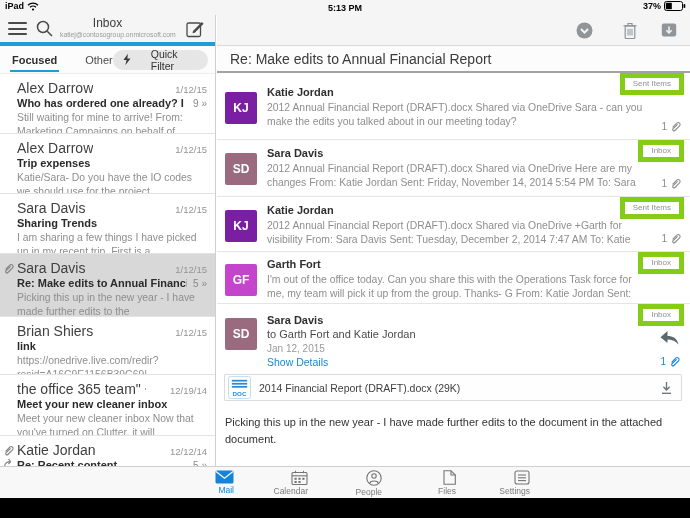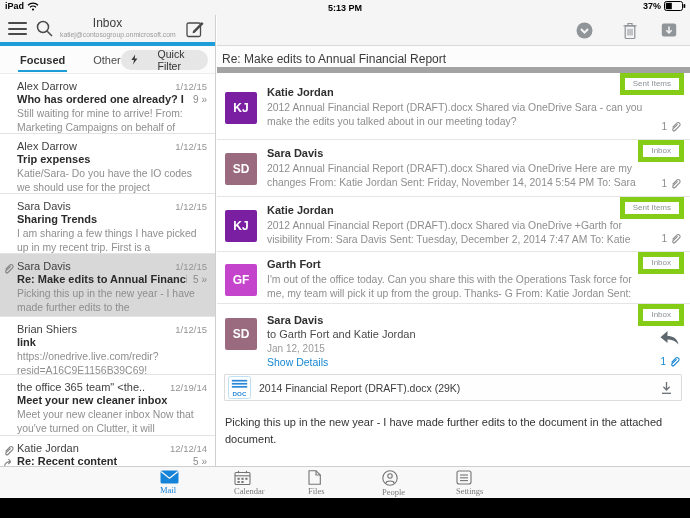--- a/index.html
+++ b/index.html
@@ -21,44 +21,44 @@
   .lp-header { position:relative; height:27px; background:#f5f5f5; }
   .ico-btn { position:absolute; cursor:pointer; }
   .hamburger { left:8px; top:7px; width:19px; }
   .hamburger span { display:block; height:2px; border-radius:1px; background:#4a4a4a; margin-bottom:3.5px; }
   .lp-title-box { position:absolute; left:60px; right:60px; top:1px; text-align:center; }
   .lp-title { font-size:12px; color:#3c3c3c; }
   .lp-account { font-size:6.8px; color:#9b9b9b; margin-top:1px; }
   .lp-accent { height:4px; background:#1e9ed9; }
   .lp-tabs { position:relative; height:28px; background:#fcfcfc; display:flex; align-items:center;
     border-bottom:1px solid #ededed; }
-  .tab-focused { margin-left:18px; font-size:11px; font-weight:700; color:#2f2f2f;
+  .tab-focused { margin-left:10px; font-size:11px; font-weight:700; color:#2f2f2f;
     padding:6px 2px 4px 2px; border-bottom:2.5px solid #1e9ed9; cursor:pointer; }
   .tab-other { margin-left:26px; font-size:11px; color:#4a4a4a; cursor:pointer; }
   .quick-filter { margin-left:auto; margin-right:7px; height:20px; background:#e6e6e6;
     border-radius:11px; display:flex; align-items:center; gap:20px; padding:0 10px;
     font-size:10.5px; color:#333; cursor:pointer; }
   
   .msg { position:relative; padding:6px 8px 0 17px; border-top:1px solid #e3e3e3; overflow:hidden; background:#fff; }
   .msg:first-child { border-top:none; }
   .msg.sel { background:#d8d8d8; }
   .m-line1, .m-line2 { display:flex; justify-content:space-between; align-items:baseline; }
-  .m-sender { font-size:11px; color:#3f3f3f; white-space:nowrap; overflow:hidden; }
+  .m-sender { font-size:14px; color:#3f3f3f; white-space:nowrap; overflow:hidden; }
   .m-date { font-size:9.5px; color:#949494; margin-left:24px; flex:none; }
   .m-subj { font-size:11px; font-weight:700; color:#2b2b2b; white-space:nowrap; overflow:hidden; margin-top:1px; }
   .m-count { font-size:10px; color:#8a8a8a; margin-left:6px; flex:none; }
   .m-prev { font-size:10.4px; color:#8e8e8e; line-height:13.5px; margin-top:2px;
     overflow:hidden; overflow-wrap:anywhere; max-height:27px; }
   .edge-ico { position:absolute; left:3px; }
   
   .rightpane { position:absolute; top:15px; left:217px; right:0; bottom:32px; background:#fff; overflow:hidden; }
   .rp-toolbar { position:relative; height:31px; background:#f5f5f5; border-bottom:1px solid #dadada; }
   .rp-tool { position:absolute; top:7px; cursor:pointer; }
-  .rp-subject { height:27px; line-height:27px; background:#fcfcfc; border-bottom:6px solid #a3a3a3;
-    padding-left:5px; font-size:12px; color:#3b3b3b; white-space:nowrap; overflow:hidden; }
+  .rp-subject { height:27px; line-height:27px; background:#fcfcfc; border-bottom:2px solid #a3a3a3;
+    padding-left:13px; font-size:14px; color:#3b3b3b; white-space:nowrap; overflow:hidden; }
   .rp-row { position:relative; border-top:1px solid #e5e5e5; background:#fff; overflow:hidden; }
   .rp-row.first { border-top:none; }
   .folder-badge { position:absolute; top:0; right:6px; background:#fff; border:5px solid #84cc16;
     font-size:8px; color:#8b9196; padding:1px 8px 2px 8px; }
   .avatar { position:absolute; left:8px; width:32px; height:32px; border-radius:2px;
     color:#fff; font-size:12px; font-weight:600; display:flex; align-items:center; justify-content:center; }
   .rp-name { position:absolute; left:50px; font-size:11px; font-weight:700; color:#2f2f2f; }
   .rp-prev { position:absolute; left:50px; width:384px; font-size:10.4px; color:#8e8e8e;
     line-height:14px; max-height:28px; overflow:hidden; }
   .rp-count { position:absolute; right:9px; bottom:7px; display:flex; align-items:center; gap:3px;
@@ -75,21 +75,21 @@
     font-size:10px; color:#1787d2; }
   .attach-box { position:absolute; left:7px; right:8px; top:70px; height:27px;
     border:1px solid #dcdcdc; background:#fefefe; border-radius:1px;
     display:flex; align-items:center; gap:8px; padding:0 8px 0 3px; cursor:pointer; }
   .attach-name { font-size:10.5px; color:#3f3f3f; flex:1; white-space:nowrap; overflow:hidden; }
   .exp-body { position:absolute; left:8px; right:20px; top:110px; font-size:11px; color:#333; line-height:17px; }
   .exp-sig { margin-top:13px; }
   
   .tabbar { position:absolute; bottom:0; left:0; right:0; height:32px; background:#f8f8f8;
     border-top:1px solid #cfcfcf; display:flex; justify-content:center; }
-  .tb-item { width:74px; display:flex; flex-direction:column; align-items:flex-start; padding-top:3px; cursor:pointer;font-family:Liberation Serif, serif; }
+  .tb-item { width:74px; display:flex; flex-direction:column; align-items:flex-end; padding-top:3px; cursor:pointer; }
   .tb-label { font-size:8.5px; color:#7b7b7b; margin-top:1px; }
   .tb-item.active .tb-label { color:#1583d7; }
 </style>
 </head>
 <body>
 
 <div class="screen">
 
   <div class="statusbar">
     <div class="sb-left">
@@ -371,33 +371,33 @@
         <line x1="12.5" y1="0.8" x2="12.5" y2="3.2" stroke="#747474" stroke-width="1.1"></line>
         <rect x="3.5" y="7.8" width="2.2" height="2" fill="#747474"></rect>
         <rect x="7.4" y="7.8" width="2.2" height="2" fill="#747474"></rect>
         <rect x="11.3" y="7.8" width="2.2" height="2" fill="#747474"></rect>
         <rect x="3.5" y="11" width="2.2" height="2" fill="#747474"></rect>
         <rect x="7.4" y="11" width="2.2" height="2" fill="#747474"></rect>
       </svg>
       <span class="tb-label">Calendar</span>
     </div>
     <div class="tb-item">
-      <svg width="13" height="15" viewBox="0 0 13 15">
-        <path d="M1 0.7 H8 L12.3 5 V14.3 H1 Z" fill="none" stroke="#747474" stroke-width="1.1"></path>
-        <path d="M8 0.7 V5 H12.3" fill="none" stroke="#747474" stroke-width="1.1"></path>
-      </svg>
-      <span class="tb-label">Files</span>
-    </div>
-    <div class="tb-item">
       <svg width="16" height="16" viewBox="0 0 16 16">
         <circle cx="8" cy="8" r="7.2" fill="none" stroke="#747474" stroke-width="1.1"></circle>
         <circle cx="8" cy="6" r="2.2" fill="none" stroke="#747474" stroke-width="1.1"></circle>
         <path d="M3.8 13 C4.5 10.3 11.5 10.3 12.2 13" fill="none" stroke="#747474" stroke-width="1.1"></path>
       </svg>
       <span class="tb-label">People</span>
+    </div>
+    <div class="tb-item">
+      <svg width="13" height="15" viewBox="0 0 13 15">
+        <path d="M1 0.7 H8 L12.3 5 V14.3 H1 Z" fill="none" stroke="#747474" stroke-width="1.1"></path>
+        <path d="M8 0.7 V5 H12.3" fill="none" stroke="#747474" stroke-width="1.1"></path>
+      </svg>
+      <span class="tb-label">Files</span>
     </div>
     <div class="tb-item">
       <svg width="16" height="15" viewBox="0 0 16 15">
         <rect x="1" y="1" width="14" height="13" rx="2" fill="none" stroke="#747474" stroke-width="1.1"></rect>
         <line x1="4" y1="5" x2="12" y2="5" stroke="#747474" stroke-width="1.1"></line>
         <line x1="4" y1="7.8" x2="12" y2="7.8" stroke="#747474" stroke-width="1.1"></line>
         <line x1="4" y1="10.6" x2="12" y2="10.6" stroke="#747474" stroke-width="1.1"></line>
       </svg>
       <span class="tb-label">Settings</span>
     </div>

